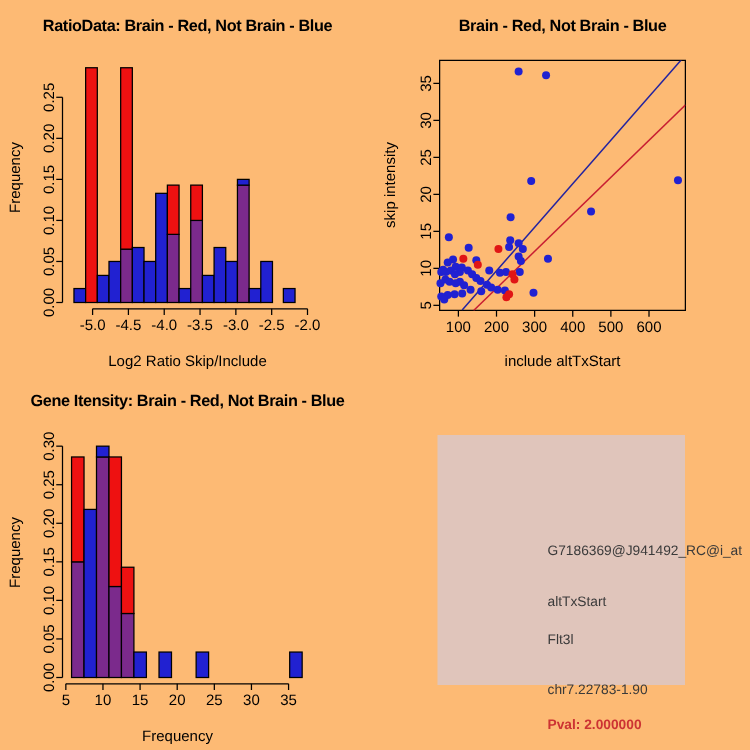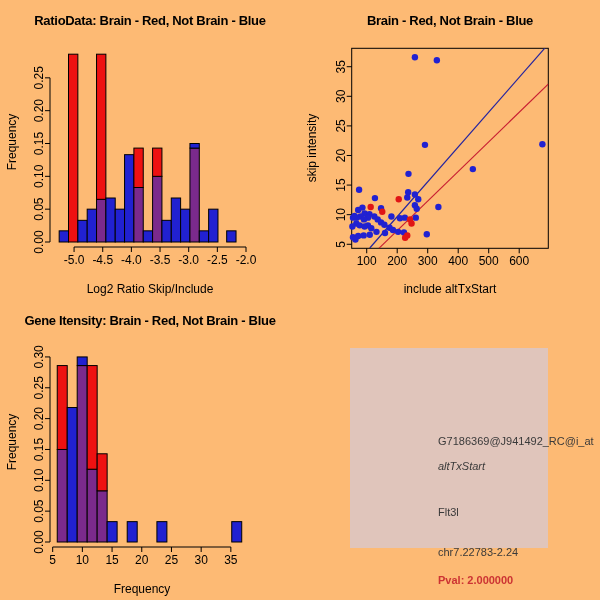--- a/index.html
+++ b/index.html
@@ -230,20 +230,20 @@
         <rect x="107.13696969696971" y="221.64285714285714" width="9.97818181818181" height="20.35714285714286" fill="#2121D1" stroke="#000" stroke-width="1"></rect>
         <rect x="127.2121212121212" y="221.64285714285714" width="9.978181818181824" height="20.35714285714286" fill="#2121D1" stroke="#000" stroke-width="1"></rect>
         <rect x="156.9090909090909" y="221.64285714285714" width="9.97818181818181" height="20.35714285714286" fill="#2121D1" stroke="#000" stroke-width="1"></rect>
         <rect x="231.74545454545455" y="221.64285714285714" width="9.978181818181838" height="20.35714285714286" fill="#2121D1" stroke="#000" stroke-width="1"></rect>
       </svg>
   </section>
 
   <section class="panel" id="p-info">
     <div class="info-box" id="info-box" style="background: rgb(224, 197, 187);">
       <div class="info-line" style="top: 87px; color: rgb(58, 58, 58);">G7186369@J941492_RC@i_at</div>
-      <div class="info-line" style="top: 112px; color: rgb(58, 58, 58); font-style: italic;">altTxStart</div>
+      <div class="info-line" style="top: 128px; color: rgb(58, 58, 58);">altTxStart</div>
       <div class="info-line" style="top: 158px; color: rgb(58, 58, 58); text-align: center;">Flt3l</div>
-      <div class="info-line" style="top: 198px; color: rgb(58, 58, 58);">chr7.22783-2.24</div>
+      <div class="info-line" style="top: 198px; color: rgb(58, 58, 58);">chr7.22783-1.90</div>
       <div class="info-line" id="pval-line" style="top: 226px; color: rgb(204, 51, 51); font-weight: bold;">Pval: 2.000000</div>
     </div>
   </section>
 
 </div>
 
 </body></html>

